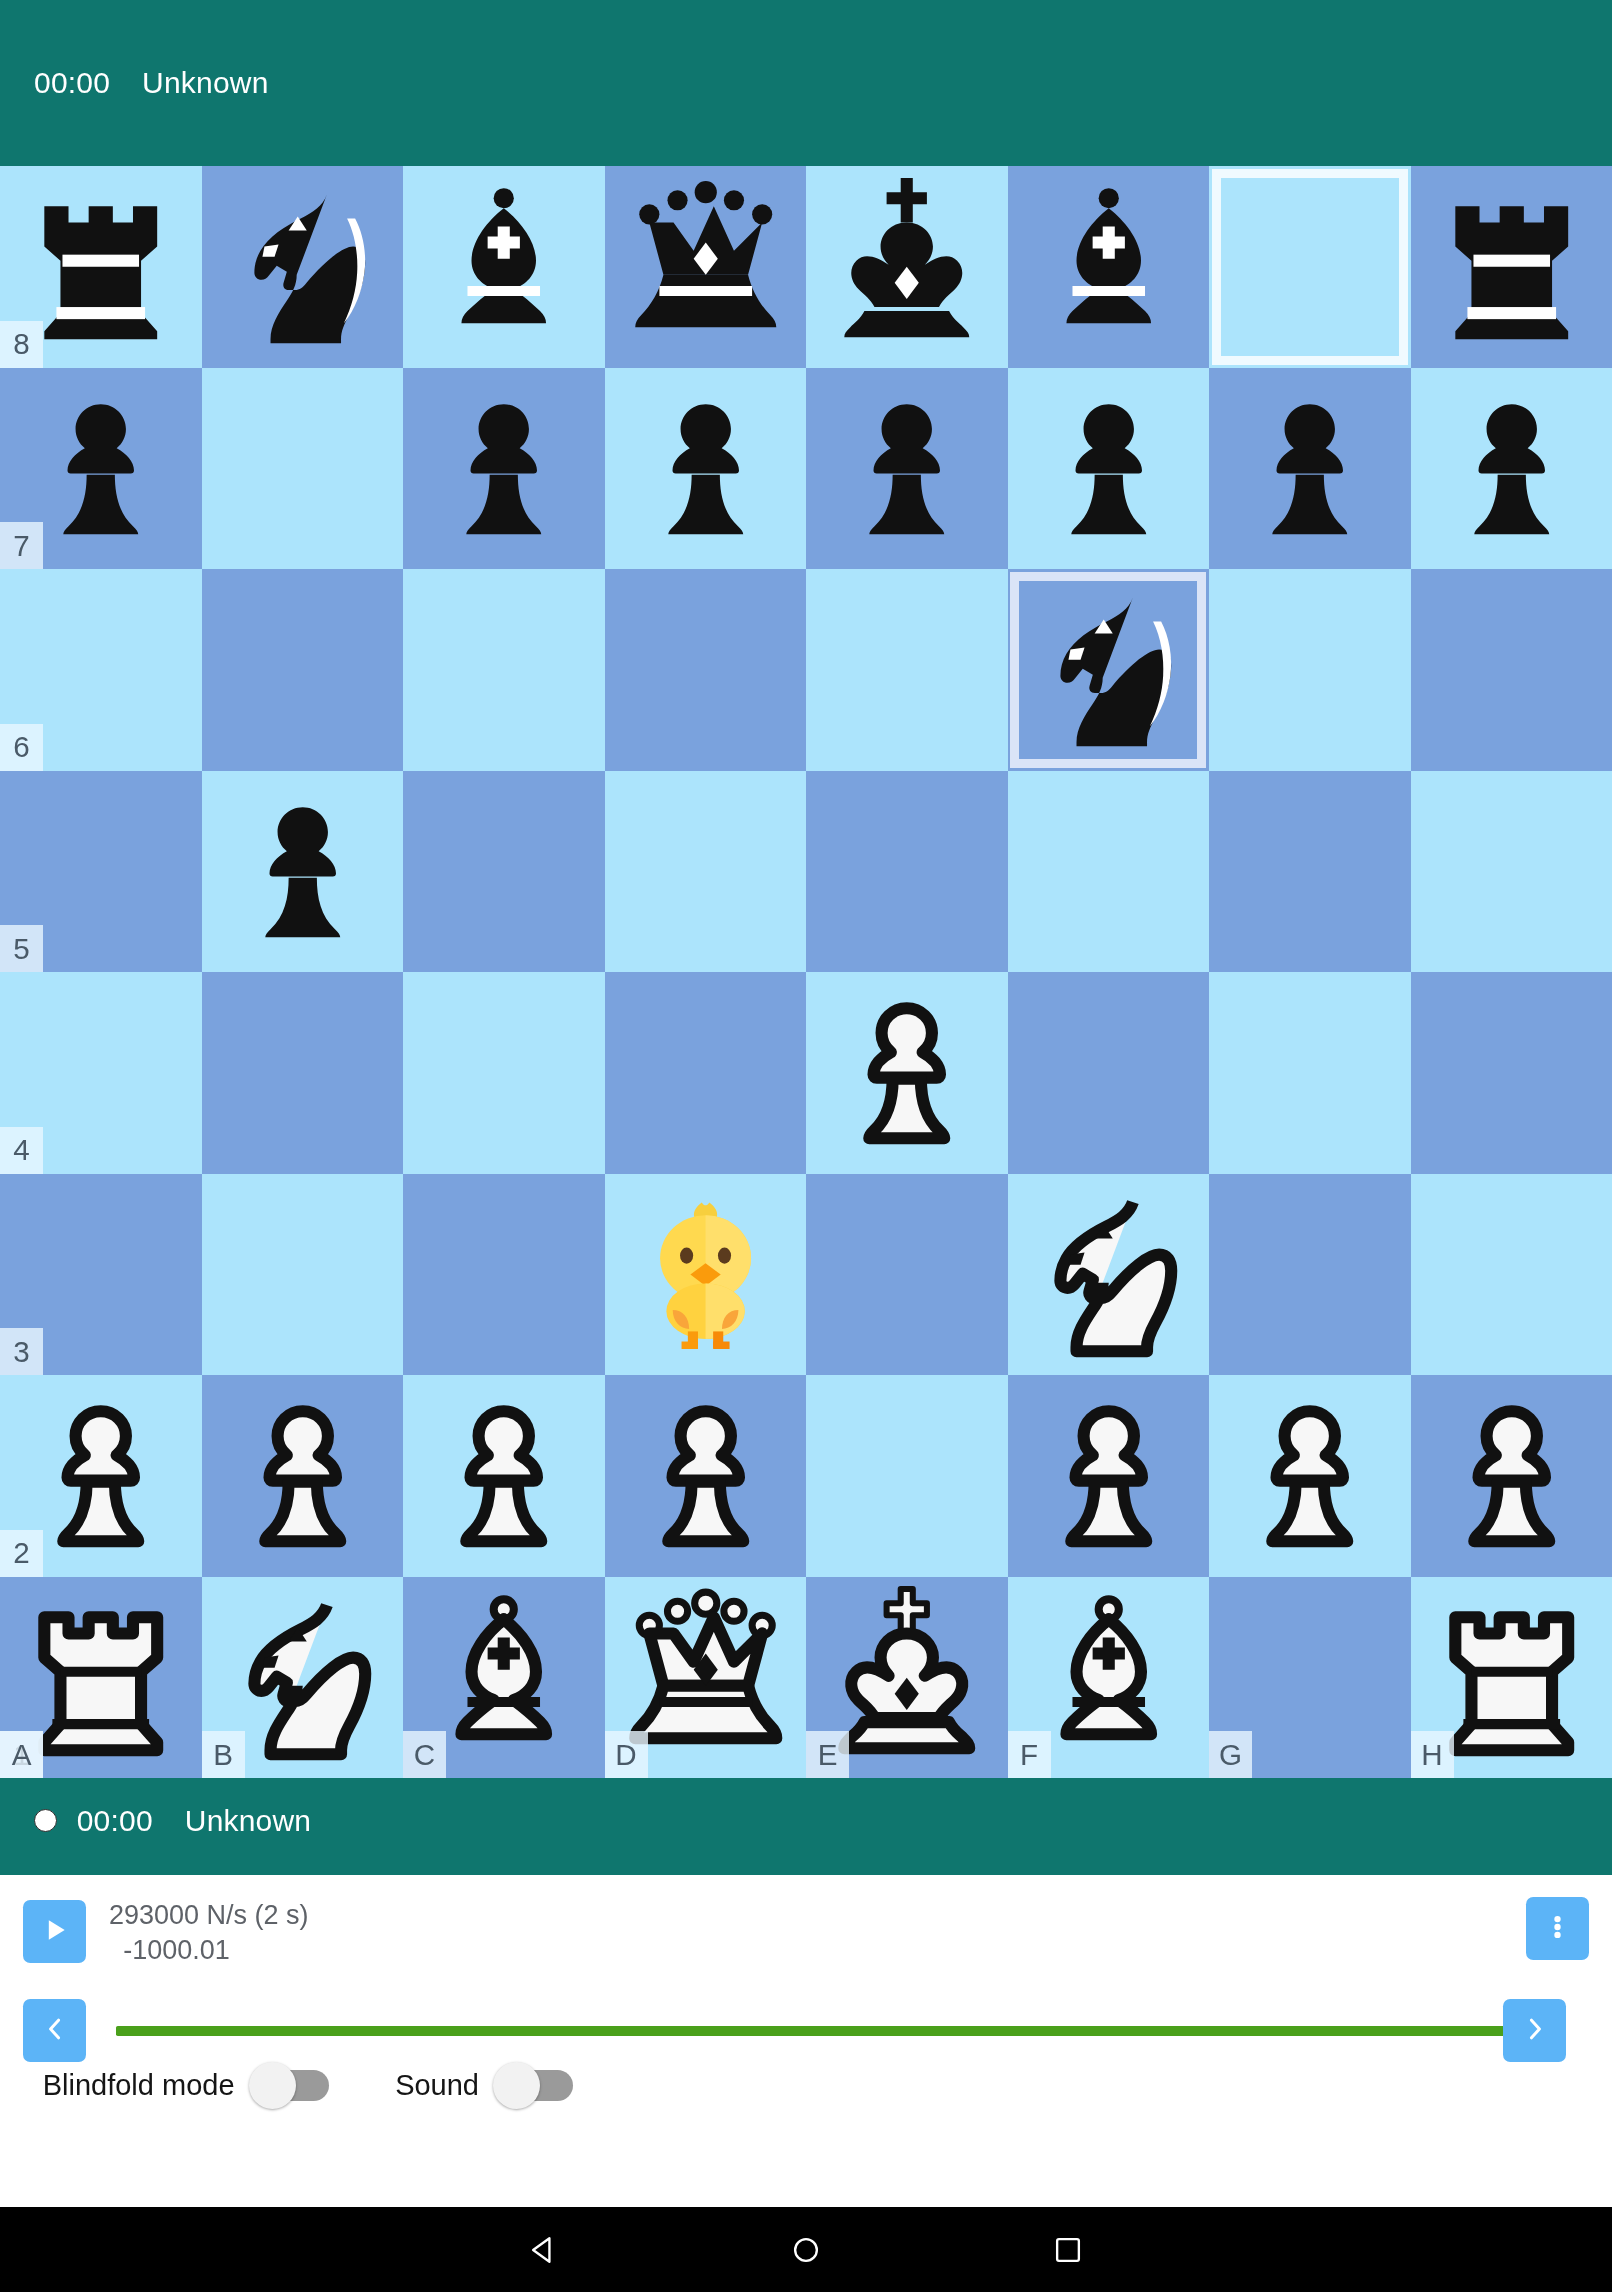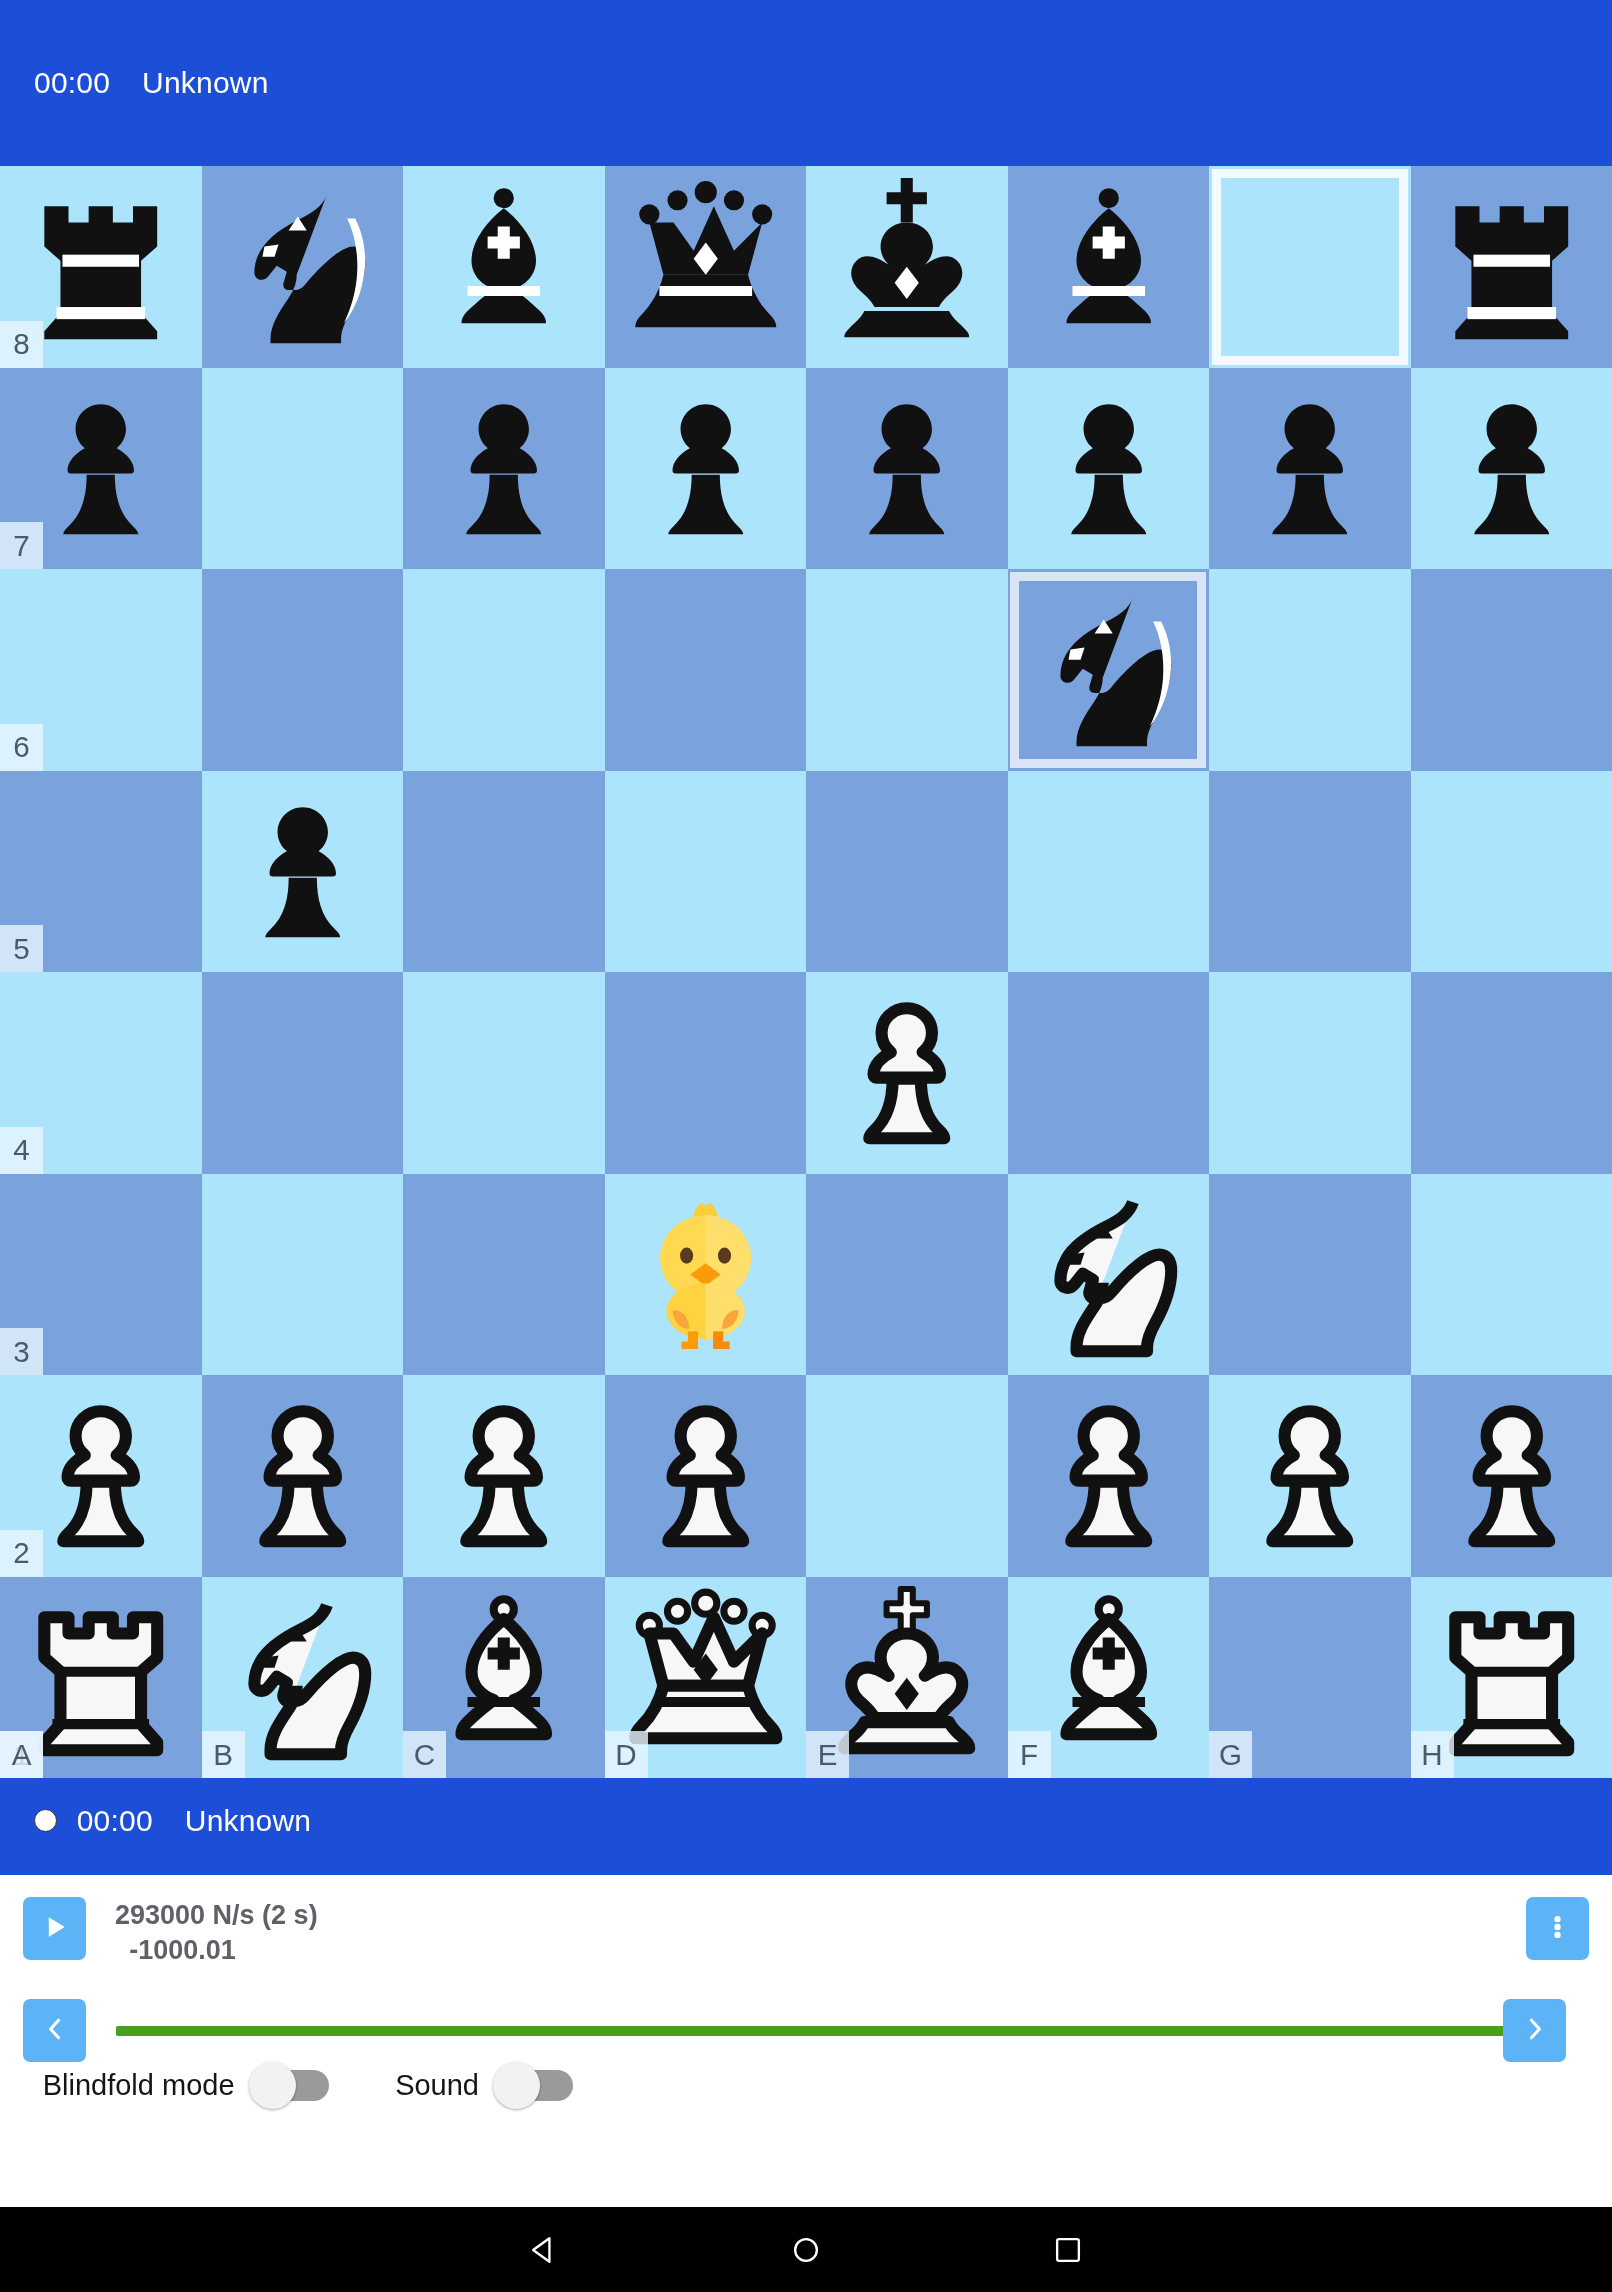--- a/index.html
+++ b/index.html
@@ -10,21 +10,21 @@
     overflow: hidden;
   }
   #app {
     width: 1612px; height: 2293px;
     display: flex; flex-direction: column;
     background: #ffffff;
   }
 
   
   .player-bar {
-    background: #1d4ed8;
+    background: #0f766e;
     display: flex; align-items: center;
     padding-left: 34px;
     flex: 0 0 auto;
   }
   #player-top { height: 166px; }
   #player-bottom { height: 109px; }
   .turn-dot {
     width: 23px; height: 23px;
     border-radius: 50%;
     background: #ffffff;
@@ -94,21 +94,21 @@
   .chick { width: 74%; height: 74%; display:block; }
 
   
   #panel {
     flex: 1 1 auto;
     background: #ffffff;
     padding: 21.5px 23px 0 23px;
     position: relative;
   }
   .row1 {
-    display: flex; align-items: flex-start; gap: 29px; font-weight: bold;
+    display: flex; align-items: center; gap: 23px;
   }
   .sqbtn {
     width: 63px; height: 63px;
     background: #5cb4f7;
     border-radius: 7.2px;
     border: none;
     display: flex; align-items: center; justify-content: center;
     flex: 0 0 auto;
     cursor: pointer;
   }

